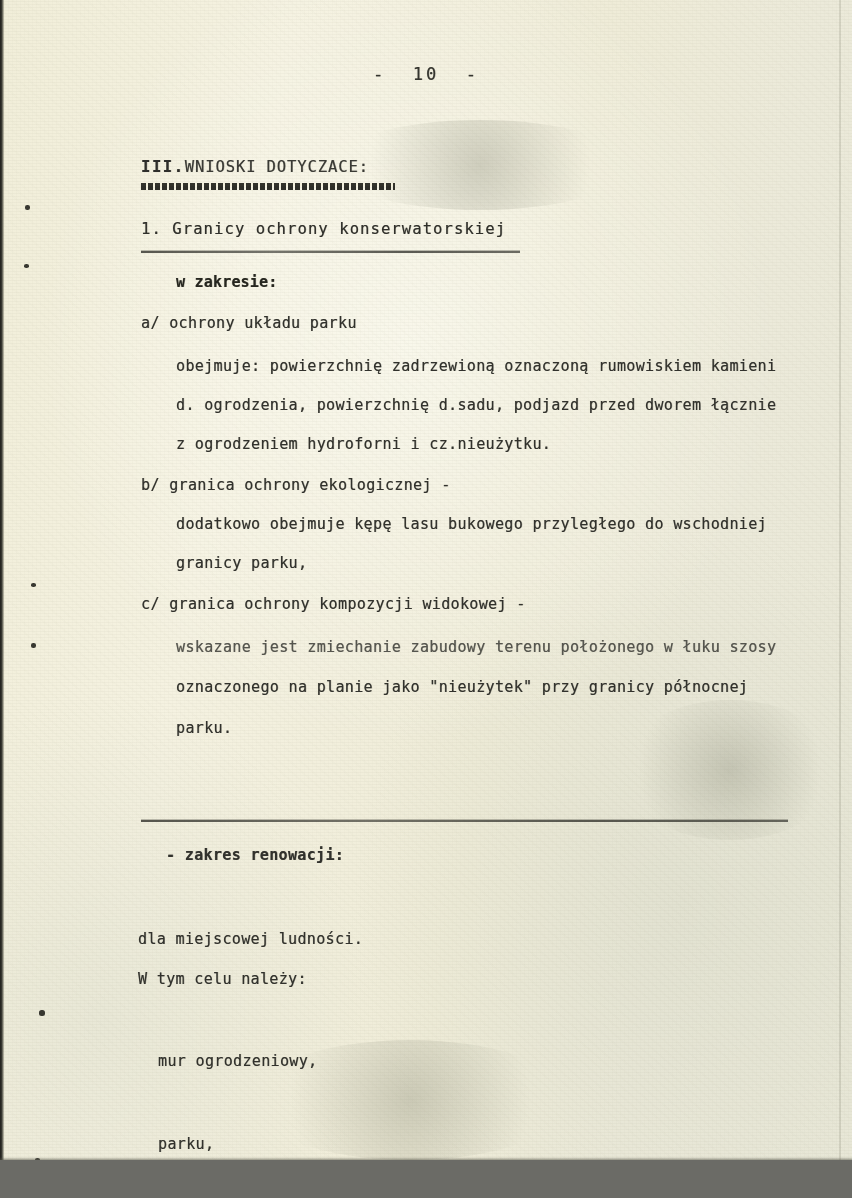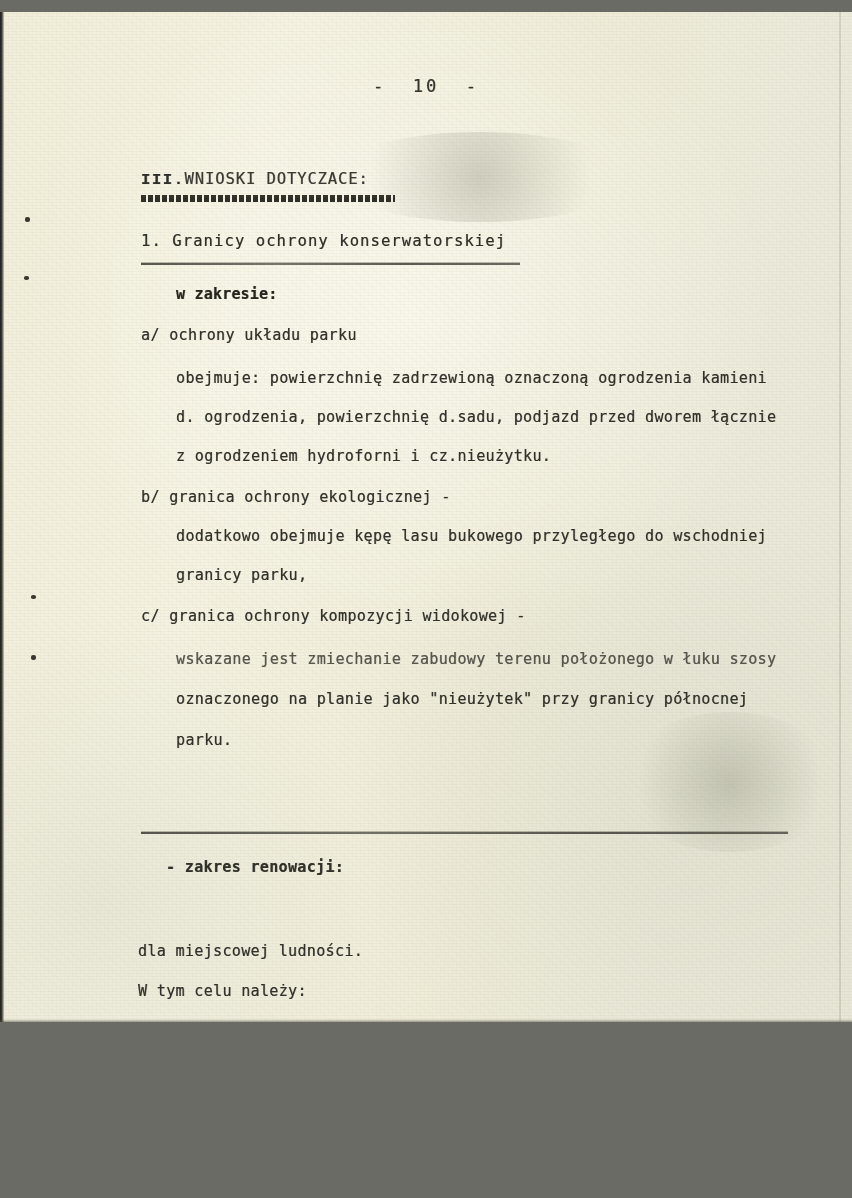--- a/index.html
+++ b/index.html
@@ -5,22 +5,22 @@
 <style>
   html, body {
     margin: 0;
     padding: 0;
     background: #6b6b66;
   }
 
   #page {
     position: relative;
     width: 852px;
-    height: 1010px;
-    margin: 12px auto;
+    height: 1160px;
+    margin: 0 auto;
     overflow: hidden;
     background: #f3f0dc;
     font-family: "DejaVu Sans Mono", "Liberation Mono", monospace;
     color: #2b2b29;
     -webkit-font-smoothing: none;
   }
 
   
   .paper-tone {
     position: absolute;
@@ -86,21 +86,21 @@
     color: #35352f;
   }
 
   .roman-heading {
     left: 141px;
     top: 158px;
     font-size: 15.5px;
     font-weight: bold;
     letter-spacing: 0.9px;
   }
-  .roman-heading .lead { letter-spacing: 1.6px; font-family: Liberation Mono, monospace; }
+  .roman-heading .lead { letter-spacing: 1.6px; }
   .roman-heading .rest { font-weight: normal; color: #3a3a35; }
 
   .eq-rule {
     position: absolute;
     left: 141px;
     top: 183px;
     width: 254px;
     height: 7px;
     overflow: hidden;
     font-size: 13px;
@@ -184,21 +184,21 @@
 
   <div class="typed roman-heading"><span class="lead">III.</span><span class="rest">WNIOSKI DOTYCZACE:</span></div>
   <div class="eq-rule"></div>
 
   <div class="typed section-title" style="left:141px; top:220px;">1. Granicy ochrony konserwatorskiej</div>
   <div class="solid-rule" style="left:141px; top:251px; width:379px;"></div>
 
   <div class="typed body-line bolder" style="left:176px; top:273px;">w zakresie:</div>
 
   <div class="typed body-line" style="left:141px; top:314px;">a/ ochrony układu parku</div>
-  <div class="typed body-line" style="left:176px; top:357px;">obejmuje: powierzchnię zadrzewioną oznaczoną ogrodzenia kamieni</div>
+  <div class="typed body-line" style="left:176px; top:357px;">obejmuje: powierzchnię zadrzewioną oznaczoną rumowiskiem kamieni</div>
   <div class="typed body-line" style="left:176px; top:396px;">d. ogrodzenia, powierzchnię d.sadu, podjazd przed dworem łącznie</div>
   <div class="typed body-line" style="left:176px; top:435px;">z ogrodzeniem hydroforni i cz.nieużytku.</div>
 
   <div class="typed body-line" style="left:141px; top:476px;">b/ granica ochrony ekologicznej -</div>
   <div class="typed body-line" style="left:176px; top:515px;">dodatkowo obejmuje kępę lasu bukowego przyległego do wschodniej</div>
   <div class="typed body-line" style="left:176px; top:554px;">granicy parku,</div>
 
   <div class="typed body-line" style="left:141px; top:595px;">c/ granica ochrony kompozycji widokowej -</div>
   <div class="typed body-line faded" style="left:176px; top:638px;">wskazane jest zmiechanie zabudowy terenu położonego w łuku szosy</div>
   <div class="typed body-line" style="left:176px; top:678px;">oznaczonego na planie jako "nieużytek" przy granicy północnej</div>

